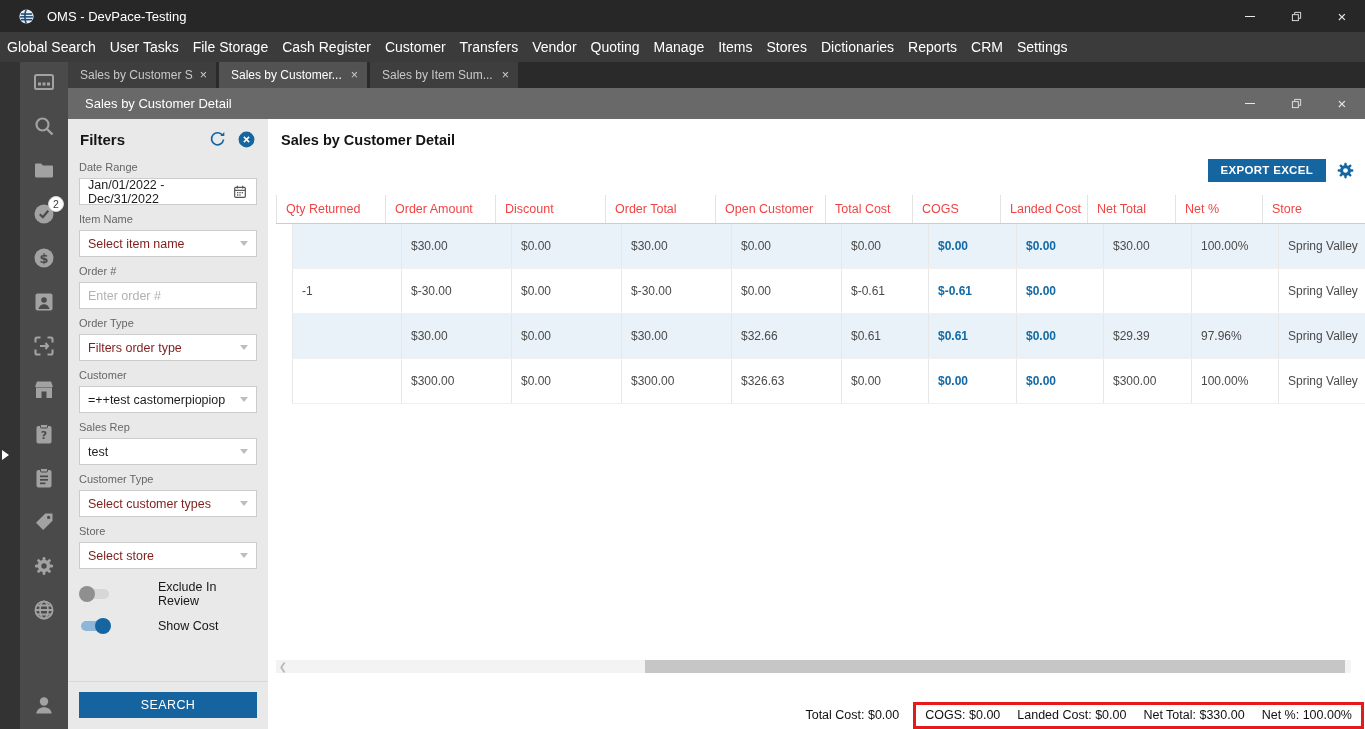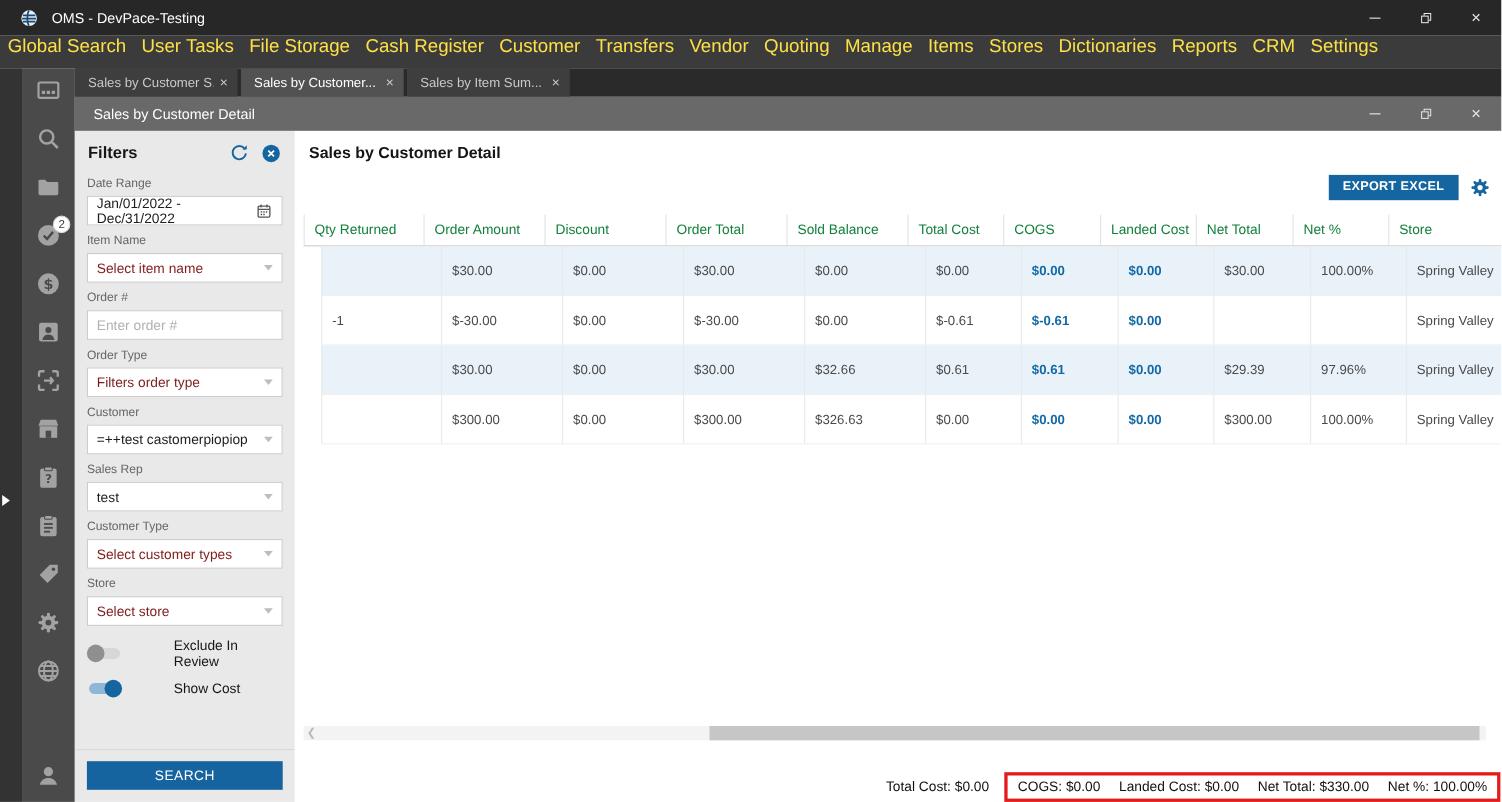--- a/index.html
+++ b/index.html
@@ -8,21 +8,21 @@
   
   .titlebar { height:32px; background:#272727; display:flex; align-items:center; color:#fff; }
   .app-icon { width:17px; height:17px; margin-left:18px; }
   .titlebar-title { margin-left:12px; font-size:13px; }
   .win-controls { margin-left:auto; display:flex; height:100%; }
   .win-btn { width:46px; display:flex; align-items:center; justify-content:center; color:#e8e8e8; font-size:13px; }
   .win-btn svg { width:11px; height:11px; }
   .min-glyph { display:inline-block; width:10px; height:1px; background:#e8e8e8; }
 
   
-  .menubar { height:30px; background:#3b3b3b; display:flex; color:#fde047; font-size:17px; }
+  .menubar { height:30px; background:#3b3b3b; display:flex; align-items:center; color:#ffffff; font-size:14px; }
   .menu-item { padding:0 7px; white-space:nowrap; }
 
   
   .workspace { display:flex; height:667px; }
   .leftstrip { width:20px; background:#333; position:relative; flex:none; }
   .expander { position:absolute; top:388px; left:2px; width:0; height:0; border-top:5px solid transparent; border-bottom:5px solid transparent; border-left:7px solid #fff; }
   .rail { width:48px; background:#4a4a4a; flex:none; display:flex; flex-direction:column; align-items:center; padding-top:8px; gap:20px; color:#a2a2a2; }
   .rail-icon { width:24px; height:24px; position:relative; }
   .rail-icon svg { width:24px; height:24px; display:block; }
   .rail-badge { position:absolute; top:-6px; right:-8px; width:16px; height:16px; border-radius:50%; background:#fff; border:1px solid #d5d5d5; color:#3a3a3a; font-size:10.5px; display:flex; align-items:center; justify-content:center; }
@@ -71,21 +71,21 @@
 
   
   .main { flex:1; position:relative; background:#fff; min-width:0; }
   .main-title { position:absolute; top:13px; left:13px; font-size:14.5px; font-weight:bold; color:#141414; }
   .export-row { position:absolute; top:40px; right:9px; display:flex; align-items:center; gap:9px; }
   .export-btn { background:#1565a0; color:#fff; font-size:11.5px; font-weight:bold; padding:5px 13px 6px; letter-spacing:.3px; }
   .gear-btn { color:#1565a0; --hole:#fff; } .gear-btn svg { width:21px; height:21px; display:block; }
 
   .grid { position:absolute; top:76px; left:8px; right:0; bottom:0; font-size:12px; }
   .grid-header, .grid-row { display:grid; grid-template-columns:109px 110px 110px 110px 110px 87px 88px 87px 88px 87px 103px; }
-  .grid-header { height:29px; color:#15803d; font-size:12.5px; border-bottom:1px solid #ccc; }
+  .grid-header { height:29px; color:#ef4444; font-size:12.5px; border-bottom:1px solid #ccc; }
   .gh-cell { display:flex; align-items:center; padding-left:9px; border-left:1px solid #e3e3e3; overflow:hidden; white-space:nowrap; }
   .grid-row { height:45px; color:#4a4a4a; border-bottom:1px solid #f0f0f0;margin-left:16px; }
   .grid-row.alt { background:#e9f2f9; }
   .gr-cell { display:flex; align-items:center; padding-left:9px; border-left:1px solid #e8e8e8; overflow:hidden; white-space:nowrap; }
   .cell-link { color:#1269a6; font-weight:bold; }
 
   .hscroll { position:absolute; top:465px; left:0; right:14px; height:13px; background:#f3f3f3; display:flex; align-items:center; }
   .hs-arrow { width:14px; text-align:center; color:#b9b9b9; font-size:10px; line-height:13px; }
   .hs-thumb { position:absolute; left:369px; width:700px; top:0; height:13px; background:#c6c6c6; }
 
@@ -411,21 +411,21 @@
               </svg>
           </span>
         </div>
 
         <div class="grid">
           <div class="grid-header" id="grid-header">
               <div class="gh-cell">Qty Returned</div>
               <div class="gh-cell">Order Amount</div>
               <div class="gh-cell">Discount</div>
               <div class="gh-cell">Order Total</div>
-              <div class="gh-cell">Sold Balance</div>
+              <div class="gh-cell">Open Customer</div>
               <div class="gh-cell">Total Cost</div>
               <div class="gh-cell">COGS</div>
               <div class="gh-cell">Landed Cost</div>
               <div class="gh-cell">Net Total</div>
               <div class="gh-cell">Net %</div>
               <div class="gh-cell">Store</div>
             </div>
           <div id="grid-rows">
               <div class="grid-row alt">
                 <div class="gr-cell"></div>

